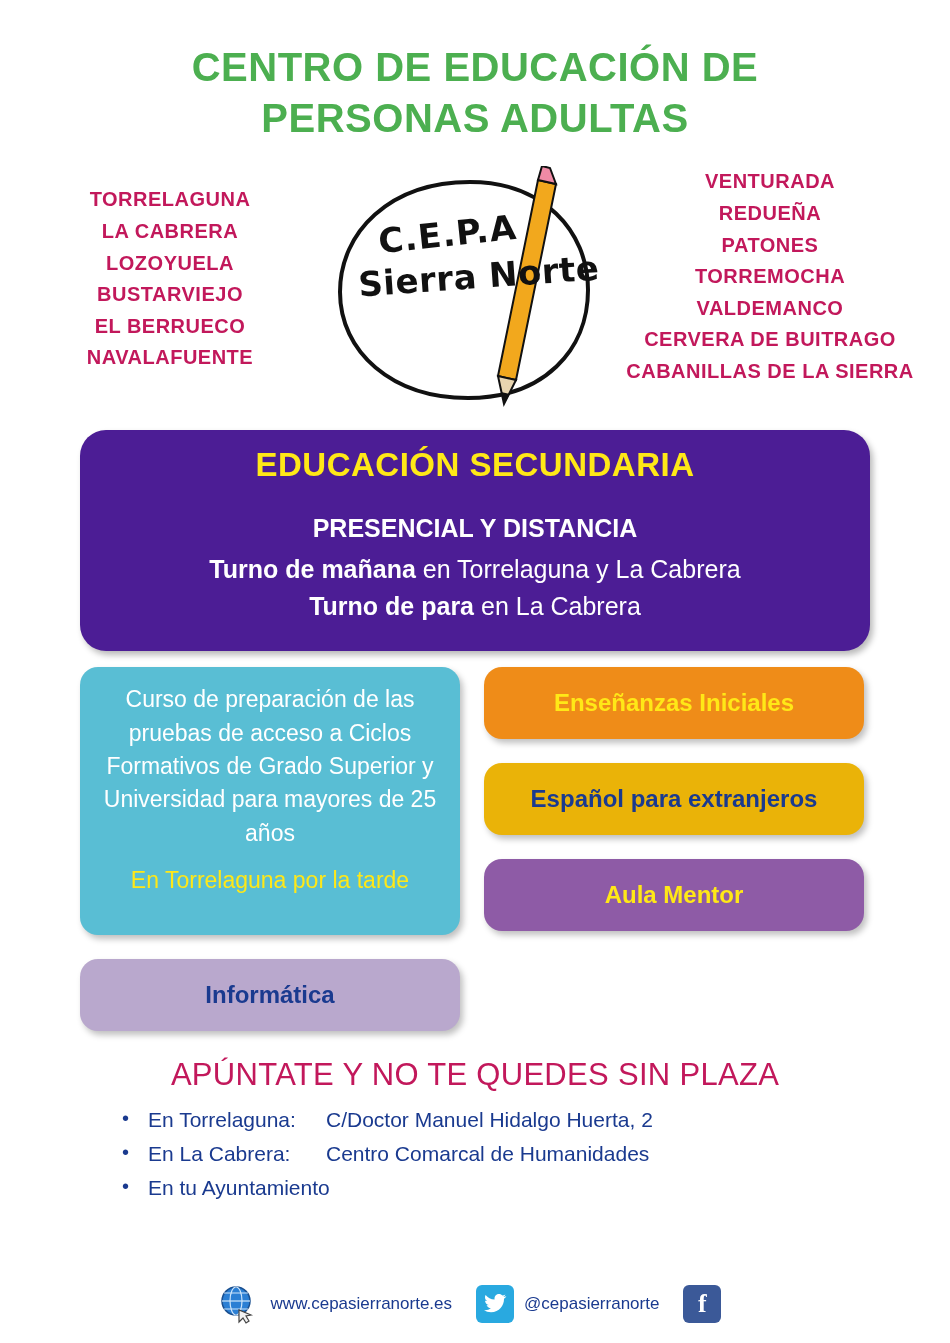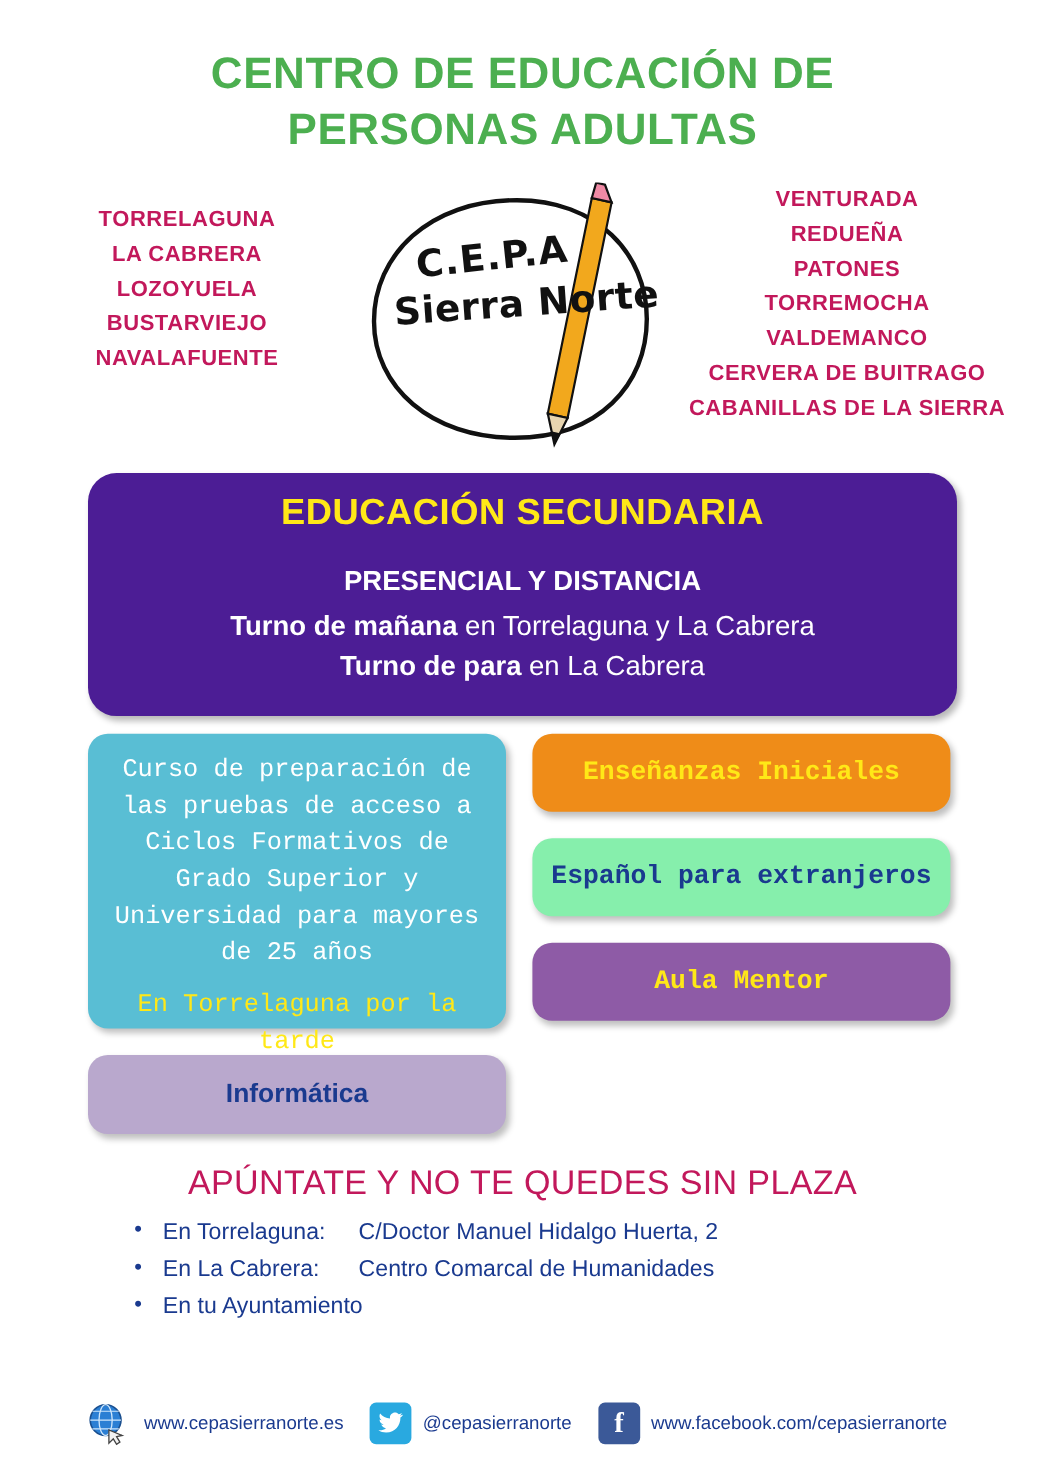--- a/index.html
+++ b/index.html
@@ -123,21 +123,20 @@
     font-size: 25px;
     padding-bottom: 8px;
   }
   .main-box .h3 b { font-weight: bold; }
 
   
   .grid {
     display: flex;
     margin: 16px 80px 0 80px;
     gap: 24px;
-    font-family: Liberation Mono, monospace;
   }
   .col-left { width: 380px; }
   .col-right { width: 380px; }
 
   .box {
     border-radius: 18px;
     box-shadow: 3px 4px 6px rgba(0,0,0,0.25);
     box-sizing: border-box;
     text-align: center;
   }
@@ -158,21 +157,21 @@
 
   .box-iniciales {
     background: #ef8c18;
     color: #ffe817;
     font-weight: bold;
     font-size: 24px;
     padding: 22px 10px;
     margin-bottom: 24px;
   }
   .box-espanol {
-    background: #86efac;
+    background: #eab308;
     color: #1a3a8f;
     font-weight: bold;
     font-size: 24px;
     padding: 22px 10px;
     margin-bottom: 24px;
   }
   .box-mentor {
     background: #8e5ba6;
     color: #ffe817;
     font-weight: bold;
@@ -233,21 +232,21 @@
   .addresses .lbl {
     display: inline-block;
     min-width: 178px;
   }
 
   
   .footer {
     position: absolute;
     left: 0;
     right: 0;
-    bottom: 28px;
+    bottom: 18px;
     display: flex;
     align-items: center;
     justify-content: center;
     gap: 10px;
     font-size: 17px;
     color: #1a3a8f;
   }
   .footer .grp {
     display: flex;
     align-items: center;
@@ -284,20 +283,21 @@
     <span class="line2">PERSONAS ADULTAS</span>
   </div>
 
   <div class="towns-row">
 
     <div class="town-col left">
       <div>TORRELAGUNA</div>
       <div>LA CABRERA</div>
       <div>LOZOYUELA</div>
       <div>BUSTARVIEJO</div>
+      <div>EL BERRUECO</div>
       <div>NAVALAFUENTE</div>
     </div>
 
     <div class="logo">
       <svg width="290" height="250" viewBox="0 0 290 250" aria-hidden="true">
 
         <path d="M150 16 C70 16 20 66 20 126 C20 186 72 232 148 232 C224 232 268 184 268 124 C268 64 222 16 150 16 Z" fill="none" stroke="#111" stroke-width="4" stroke-linecap="round"></path>
 
         <g>
           <polygon points="218,14 236,18 196,214 178,210" fill="#f2a81d" stroke="#111" stroke-width="2"></polygon>
@@ -383,17 +383,16 @@
       <span class="icon-sq icon-tw">
         <svg width="24" height="22" viewBox="0 0 24 22" aria-hidden="true">
           <path d="M23 3.2c-.8.4-1.7.6-2.6.8.9-.6 1.6-1.5 2-2.5-.9.5-1.9.9-2.9 1.1C18.6 1.6 17.4 1 16.1 1c-2.6 0-4.6 2.1-4.6 4.6 0 .4 0 .7.1 1C7.8 6.4 4.7 4.7 2.6 2c-.4.7-.6 1.5-.6 2.3 0 1.6.8 3 2 3.8-.7 0-1.4-.2-2-.6 0 2.2 1.6 4.1 3.7 4.5-.4.1-.8.2-1.2.2-.3 0-.6 0-.9-.1.6 1.8 2.3 3.1 4.3 3.2-1.6 1.2-3.5 2-5.7 2H1c2 1.3 4.4 2 7 2 8.4 0 13-7 13-13v-.6c.9-.6 1.7-1.4 2.3-2.3z" fill="#ffffff"></path>
         </svg>
       </span>
       <span class="link">@cepasierranorte</span>
     </div>
 
     <div class="grp">
       <span class="icon-sq icon-fb">f</span>
-      <span class="link">www.facebook.com/cepasierranorte</span>
     </div>
   </div>
 
 </div>
 
 </body></html>

